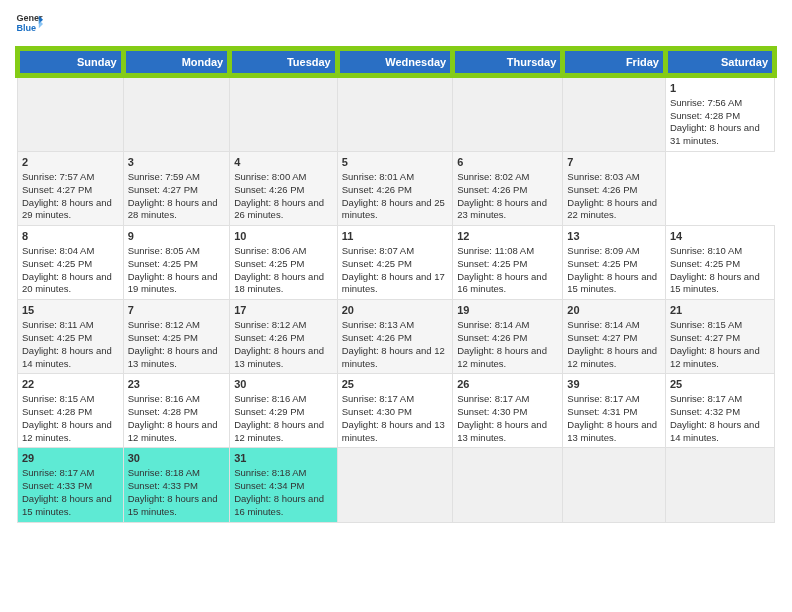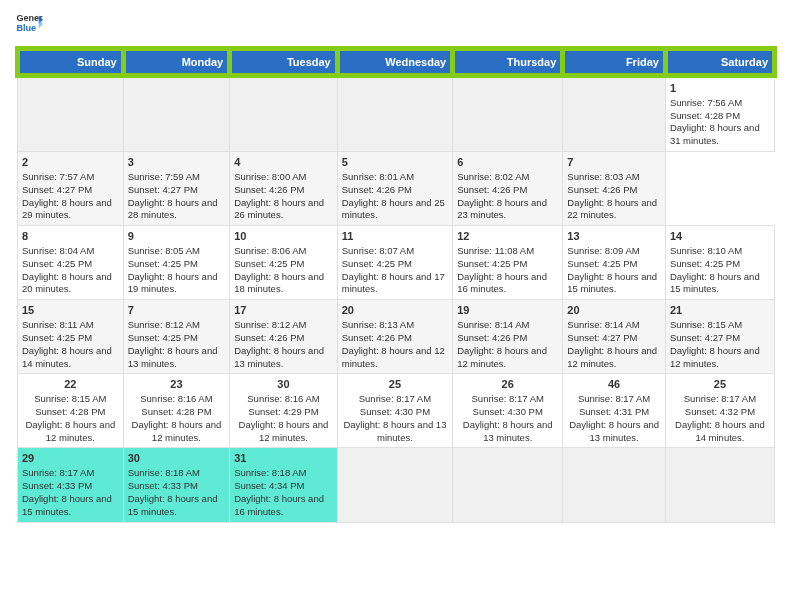--- a/index.html
+++ b/index.html
@@ -143,27 +143,27 @@
         </tr>
         <tr style="background-color: rgb(245, 245, 245); margin-left: 24px;">
           <td><span class="day-num">15</span><span>Sunrise: 8:11 AM</span><br><span>Sunset: 4:25 PM</span><br><span>Daylight: 8 hours and 14 minutes.</span></td>
           <td><span class="day-num">7</span><span>Sunrise: 8:12 AM</span><br><span>Sunset: 4:25 PM</span><br><span>Daylight: 8 hours and 13 minutes.</span></td>
           <td><span class="day-num">17</span><span>Sunrise: 8:12 AM</span><br><span>Sunset: 4:26 PM</span><br><span>Daylight: 8 hours and 13 minutes.</span></td>
           <td><span class="day-num">20</span><span>Sunrise: 8:13 AM</span><br><span>Sunset: 4:26 PM</span><br><span>Daylight: 8 hours and 12 minutes.</span></td>
           <td><span class="day-num">19</span><span>Sunrise: 8:14 AM</span><br><span>Sunset: 4:26 PM</span><br><span>Daylight: 8 hours and 12 minutes.</span></td>
           <td><span class="day-num">20</span><span>Sunrise: 8:14 AM</span><br><span>Sunset: 4:27 PM</span><br><span>Daylight: 8 hours and 12 minutes.</span></td>
           <td><span class="day-num">21</span><span>Sunrise: 8:15 AM</span><br><span>Sunset: 4:27 PM</span><br><span>Daylight: 8 hours and 12 minutes.</span></td>
         </tr>
-        <tr style="background-color: rgb(255, 255, 255); text-align: center;">
+        <tr style="background-color: rgb(255, 255, 255);">
           <td><span class="day-num">22</span><span>Sunrise: 8:15 AM</span><br><span>Sunset: 4:28 PM</span><br><span>Daylight: 8 hours and 12 minutes.</span></td>
           <td><span class="day-num">23</span><span>Sunrise: 8:16 AM</span><br><span>Sunset: 4:28 PM</span><br><span>Daylight: 8 hours and 12 minutes.</span></td>
           <td><span class="day-num">30</span><span>Sunrise: 8:16 AM</span><br><span>Sunset: 4:29 PM</span><br><span>Daylight: 8 hours and 12 minutes.</span></td>
           <td><span class="day-num">25</span><span>Sunrise: 8:17 AM</span><br><span>Sunset: 4:30 PM</span><br><span>Daylight: 8 hours and 13 minutes.</span></td>
           <td><span class="day-num">26</span><span>Sunrise: 8:17 AM</span><br><span>Sunset: 4:30 PM</span><br><span>Daylight: 8 hours and 13 minutes.</span></td>
-          <td><span class="day-num">46</span><span>Sunrise: 8:17 AM</span><br><span>Sunset: 4:31 PM</span><br><span>Daylight: 8 hours and 13 minutes.</span></td>
+          <td><span class="day-num">39</span><span>Sunrise: 8:17 AM</span><br><span>Sunset: 4:31 PM</span><br><span>Daylight: 8 hours and 13 minutes.</span></td>
           <td><span class="day-num">25</span><span>Sunrise: 8:17 AM</span><br><span>Sunset: 4:32 PM</span><br><span>Daylight: 8 hours and 14 minutes.</span></td>
         </tr>
         <tr style="background-color: #5eead4;">
           <td><span class="day-num">29</span><span>Sunrise: 8:17 AM</span><br><span>Sunset: 4:33 PM</span><br><span>Daylight: 8 hours and 15 minutes.</span></td>
           <td><span class="day-num">30</span><span>Sunrise: 8:18 AM</span><br><span>Sunset: 4:33 PM</span><br><span>Daylight: 8 hours and 15 minutes.</span></td>
           <td><span class="day-num">31</span><span>Sunrise: 8:18 AM</span><br><span>Sunset: 4:34 PM</span><br><span>Daylight: 8 hours and 16 minutes.</span></td>
           <td style="background-color: rgb(240, 240, 240);"></td>
           <td style="background-color: rgb(240, 240, 240);"></td>
           <td style="background-color: rgb(240, 240, 240);"></td>
           <td style="background-color: rgb(240, 240, 240);"></td>

